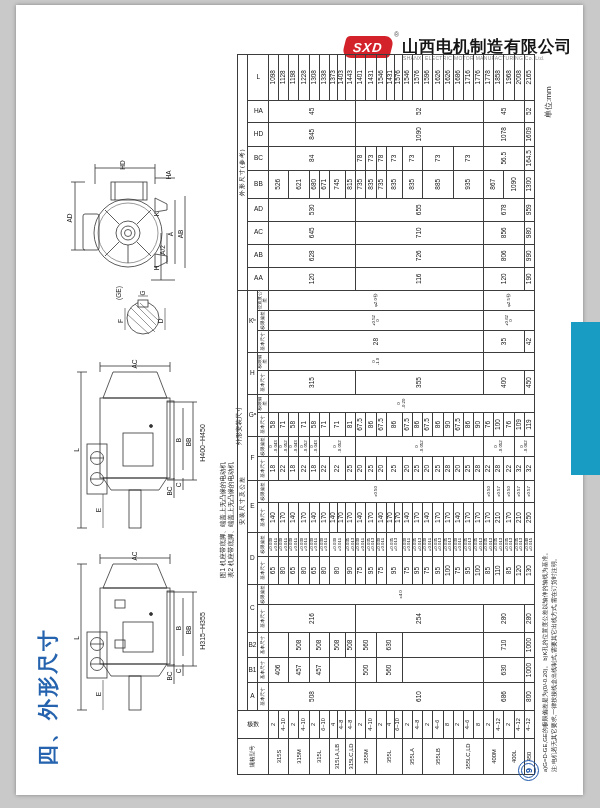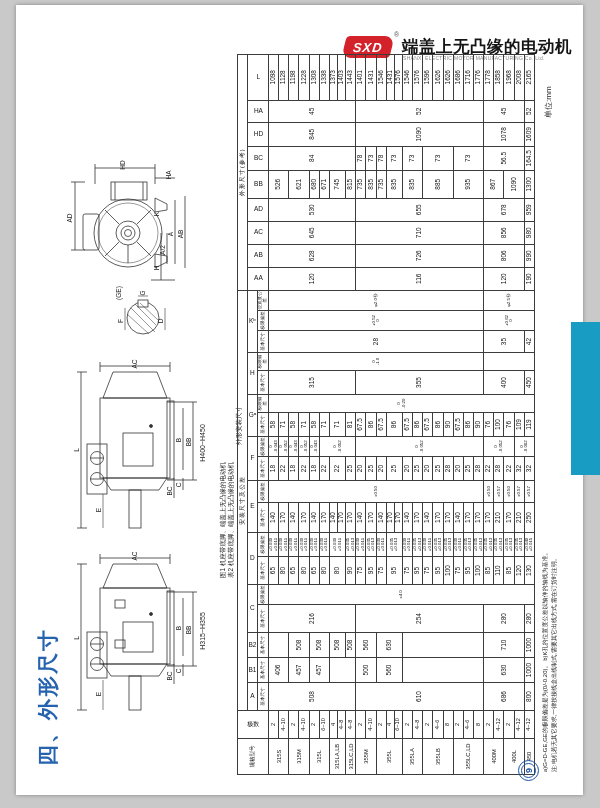--- a/index.html
+++ b/index.html
@@ -52,21 +52,21 @@
 </head>
 <body>
 
 <div id="stage">
   <div id="page"></div>
 
   <div id="logo">
     <span>SXD</span>
   </div>
   <div id="regmark">®</div>
-  <div id="company">端盖上无凸缘的电动机</div>
+  <div id="company">山西电机制造有限公司</div>
   <div id="company-en">SHANXI ELECTRIC MOTOR MANUFACTURING Co.,Ltd.</div>
 
   <div id="unit" class="rot">单位:mm</div>
 
   <svg id="ev" style="left:55px;top:138px;" width="180" height="212" viewBox="0 0 180 212">
     <g stroke="#333" stroke-width="0.8" fill="none">
       <line x1="40" y1="30" x2="100" y2="30"></line>
         <line x1="40" y1="26" x2="40" y2="46"></line>
         <line x1="100" y1="26" x2="100" y2="46"></line>
       <line x1="100" y1="40" x2="120" y2="40"></line>

